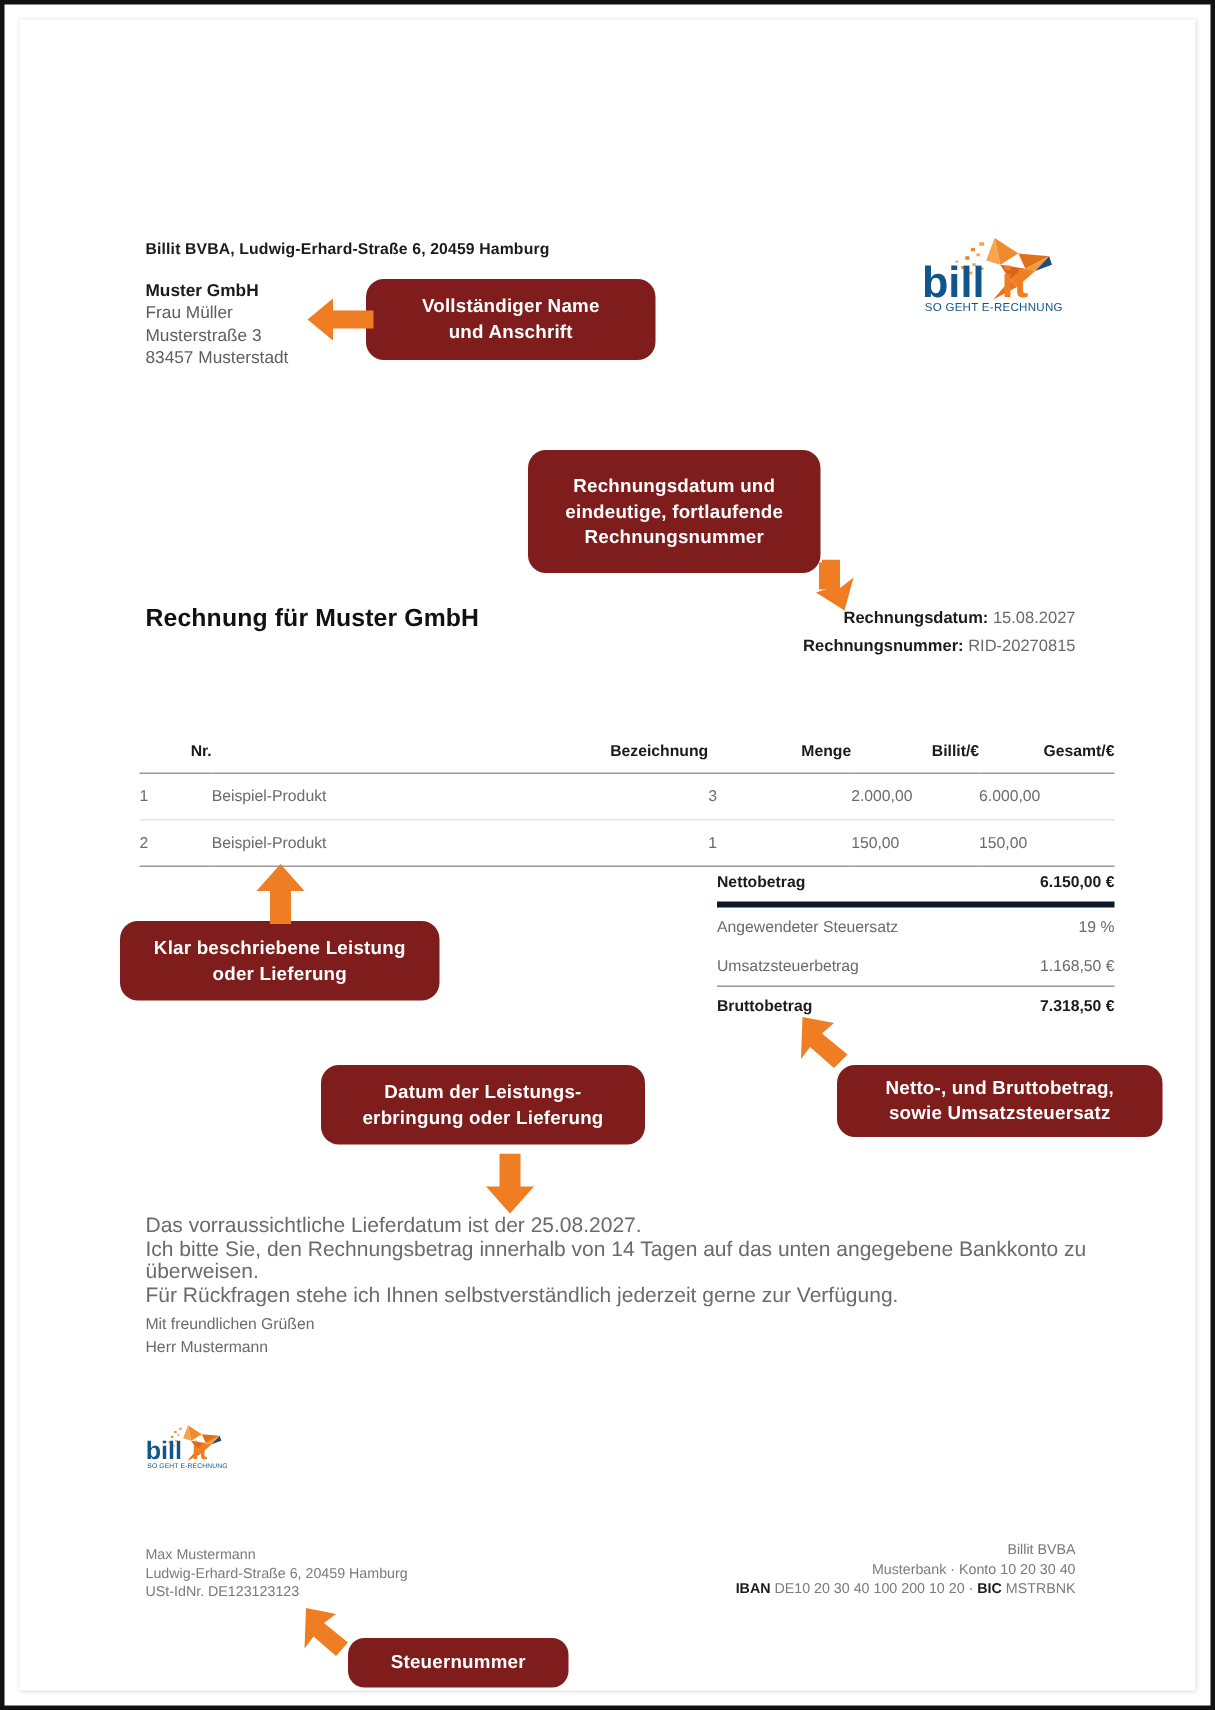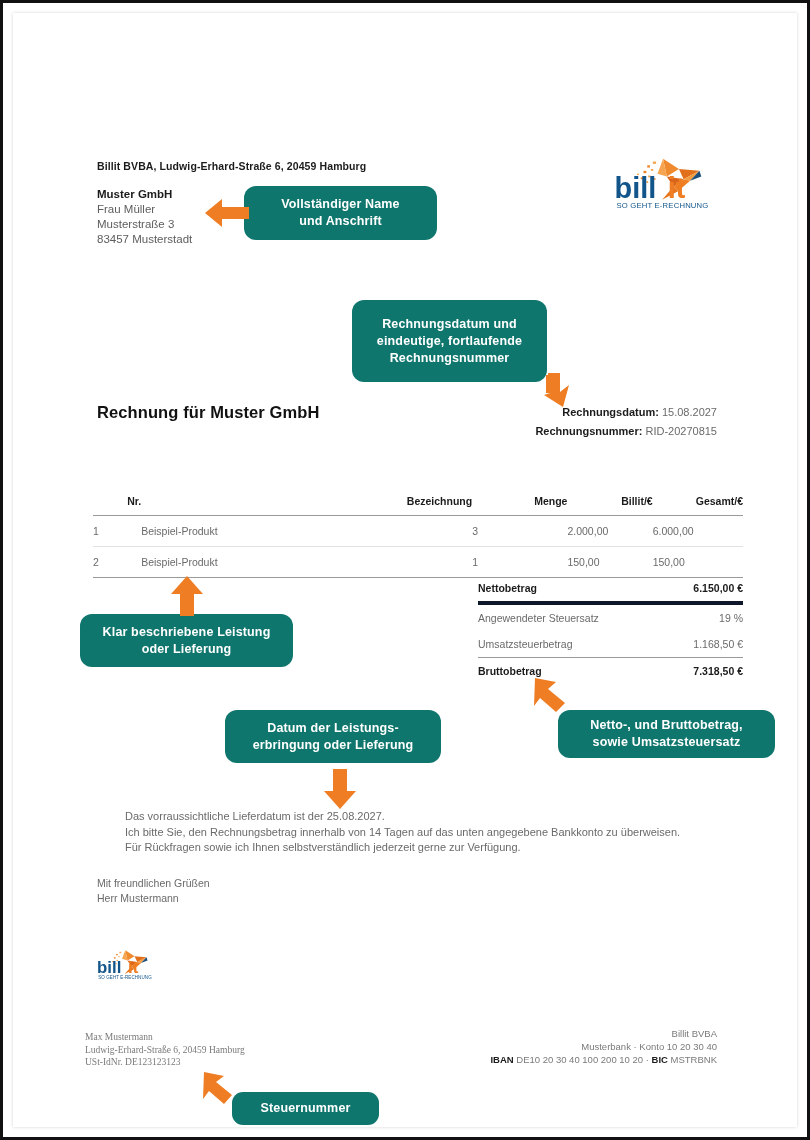--- a/index.html
+++ b/index.html
@@ -119,70 +119,68 @@
   .totals tr.strong td {
     font-weight: bold;
     color: #1b1b1b;
   }
   .totals tr.l-under td { border-bottom: 4px solid #0f172a; }
   .totals tr.l-over td  { border-top: 1.3px solid #9a9a9a; }
 
   
   .body-text {
     left: 84px; top: 796px;
-    font-size: 11px;
+    font-size: 14px;
     line-height: 15.5px;
     color: #6a6a6a;
-    margin-left: 28px;
   }
   .sign-off {
     left: 84px; top: 863px;
     font-size: 10.5px;
     line-height: 15px;
     color: #6a6a6a;
   }
 
   
   .foot-left {
-    left: 72px; top: 1018px;
+    left: 84px; top: 1018px;
     font-size: 9.5px;
     line-height: 12.5px;
     color: #7a7a7a;
-    font-family: Liberation Serif, serif;
   }
   .foot-right {
     right: 80px; top: 1014px;
     text-align: right;
     font-size: 9.5px;
     line-height: 13px;
     color: #7a7a7a;
   }
   .foot-right b { color: #1b1b1b; }
 
   
   .bubble {
     position: absolute;
-    background: #0f766e;
+    background: #7f1d1d;
     color: #ffffff;
     border-radius: 12px;
     font-size: 12.5px;
     line-height: 17px;
     text-align: center;
     font-weight: bold;
     letter-spacing: 0.15px;
     display: flex;
     align-items: center;
     justify-content: center;
     padding: 8px 14px;
     box-sizing: border-box;
   }
   .b1 { left: 231px; top: 173px;  width: 193px; height: 54px; }
   .b2 { left: 339px; top: 287px;  width: 195px; height: 82px; }
   .b3 { left: 67px;  top: 601px;  width: 213px; height: 53px; }
-  .b4 { left: 212px; top: 697px;  width: 216px; height: 53px; }
+  .b4 { left: 201px; top: 697px;  width: 216px; height: 53px; }
   .b5 { left: 545px; top: 697px;  width: 217px; height: 48px; }
   .b6 { left: 219px; top: 1079px; width: 147px; height: 33px; border-radius: 11px; }
 
   
   .arrow { position: absolute; }
 </style>
 </head>
 <body>
 
 <div class="page">
@@ -286,21 +284,21 @@
       <tr class="strong l-over">
         <td>Bruttobetrag</td>
         <td class="v">7.318,50 €</td>
       </tr>
     </tbody>
       </table>
 
     <div class="abs body-text">
       <div>Das vorraussichtliche Lieferdatum ist der 25.08.2027.</div>
       <div>Ich bitte Sie, den Rechnungsbetrag innerhalb von 14 Tagen auf das unten angegebene Bankkonto zu überweisen.</div>
-      <div>Für Rückfragen sowie ich Ihnen selbstverständlich jederzeit gerne zur Verfügung.</div>
+      <div>Für Rückfragen stehe ich Ihnen selbstverständlich jederzeit gerne zur Verfügung.</div>
     </div>
 
     <div class="abs sign-off">
       <div>Mit freundlichen Grüßen</div>
       <div>Herr Mustermann</div>
     </div>
 
     <div class="abs logo-foot">
       <svg viewBox="0 0 300 118" width="82" height="32">
         <g>

